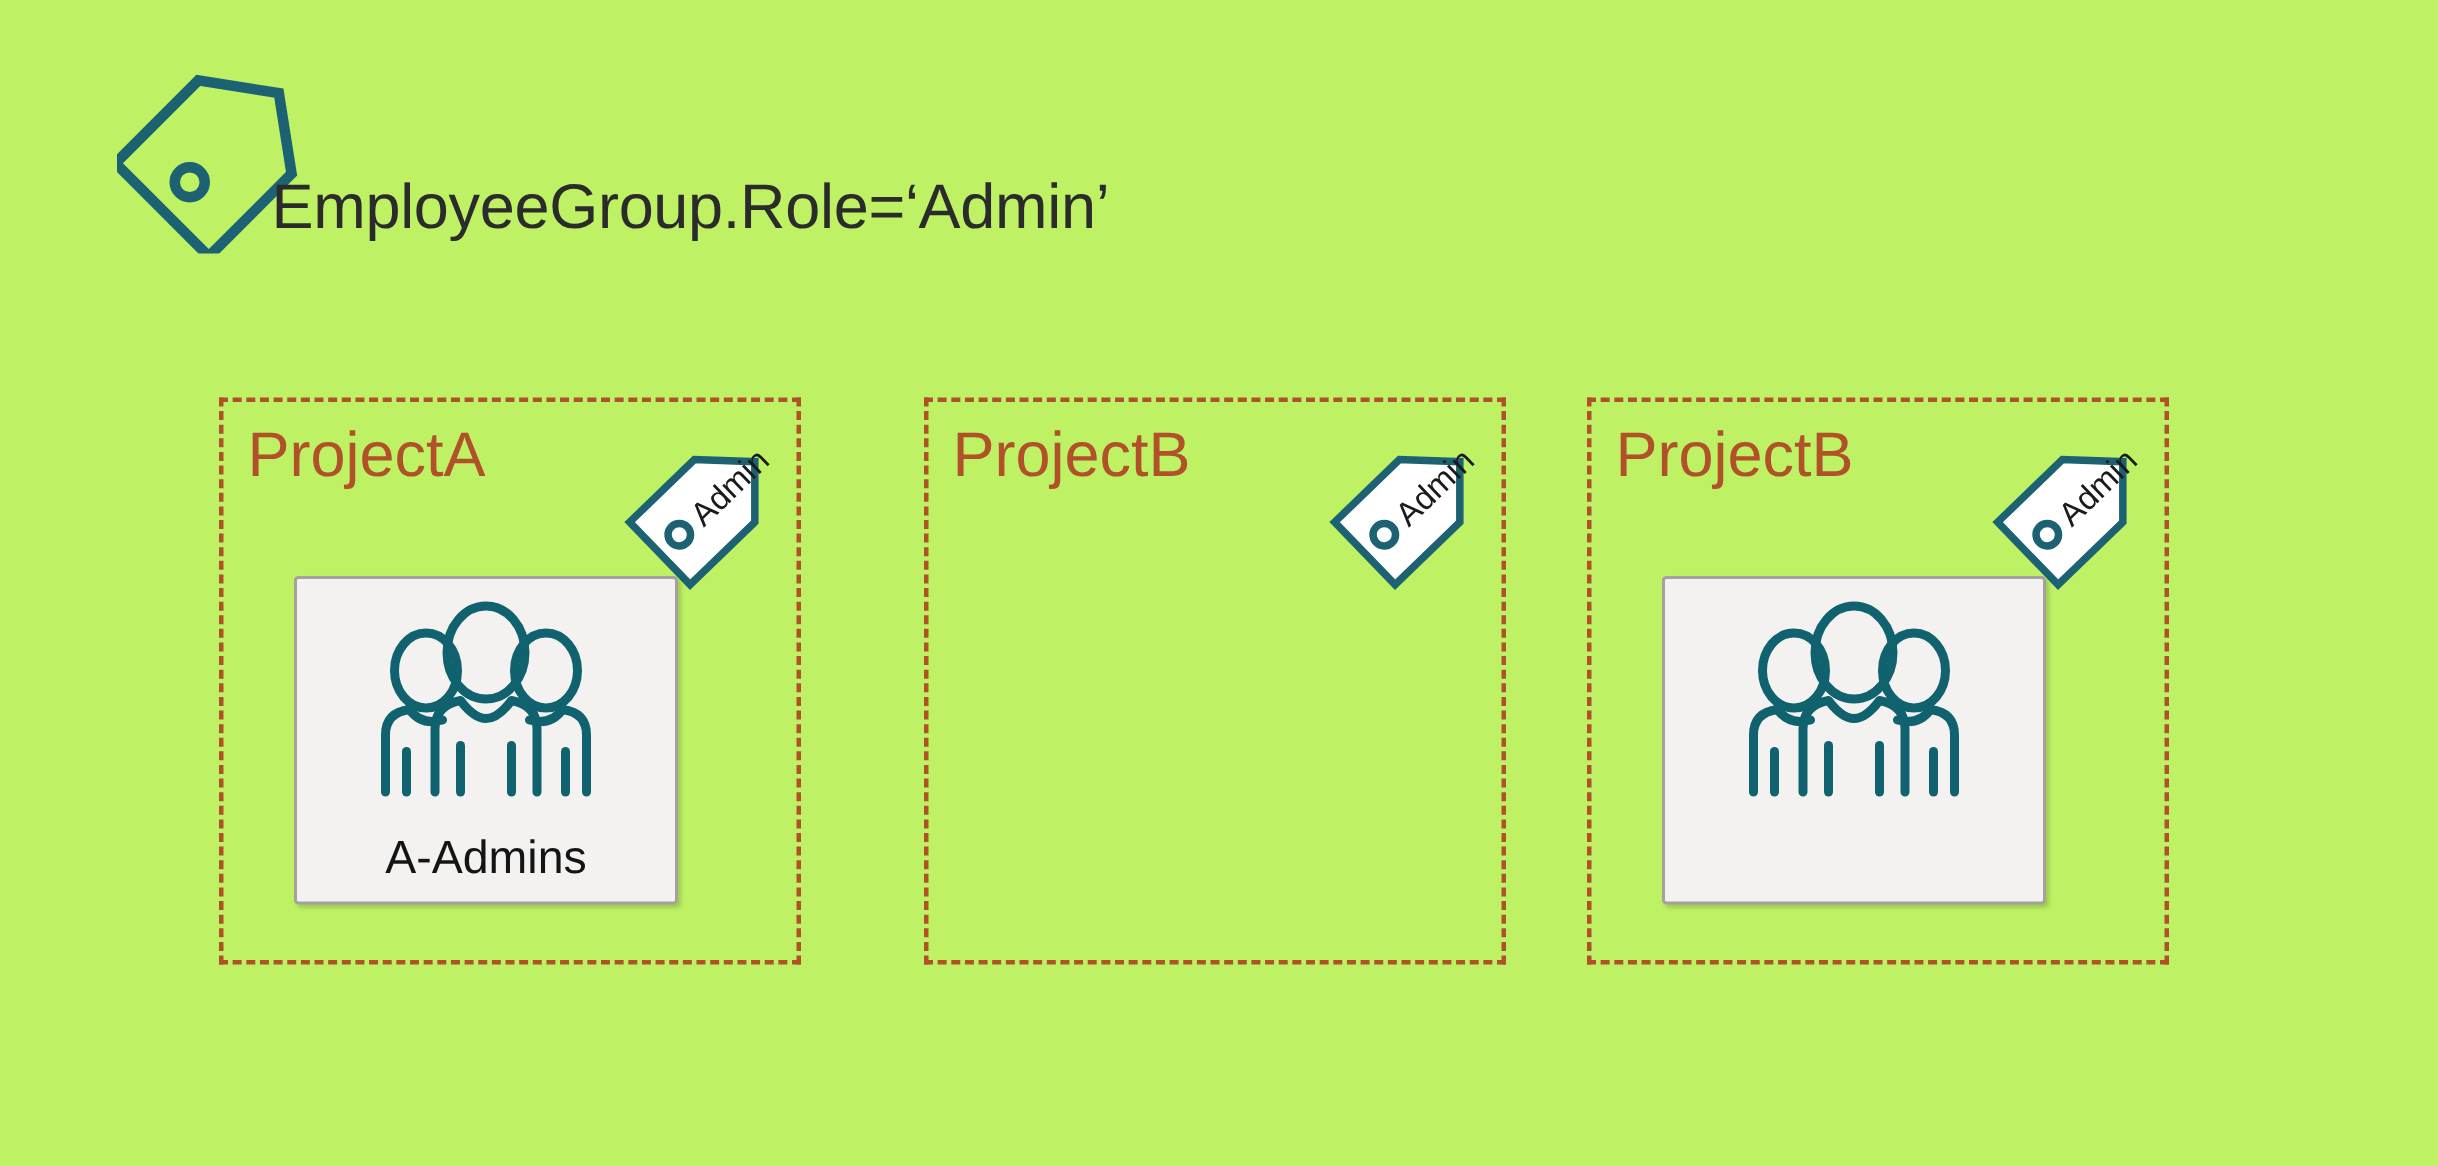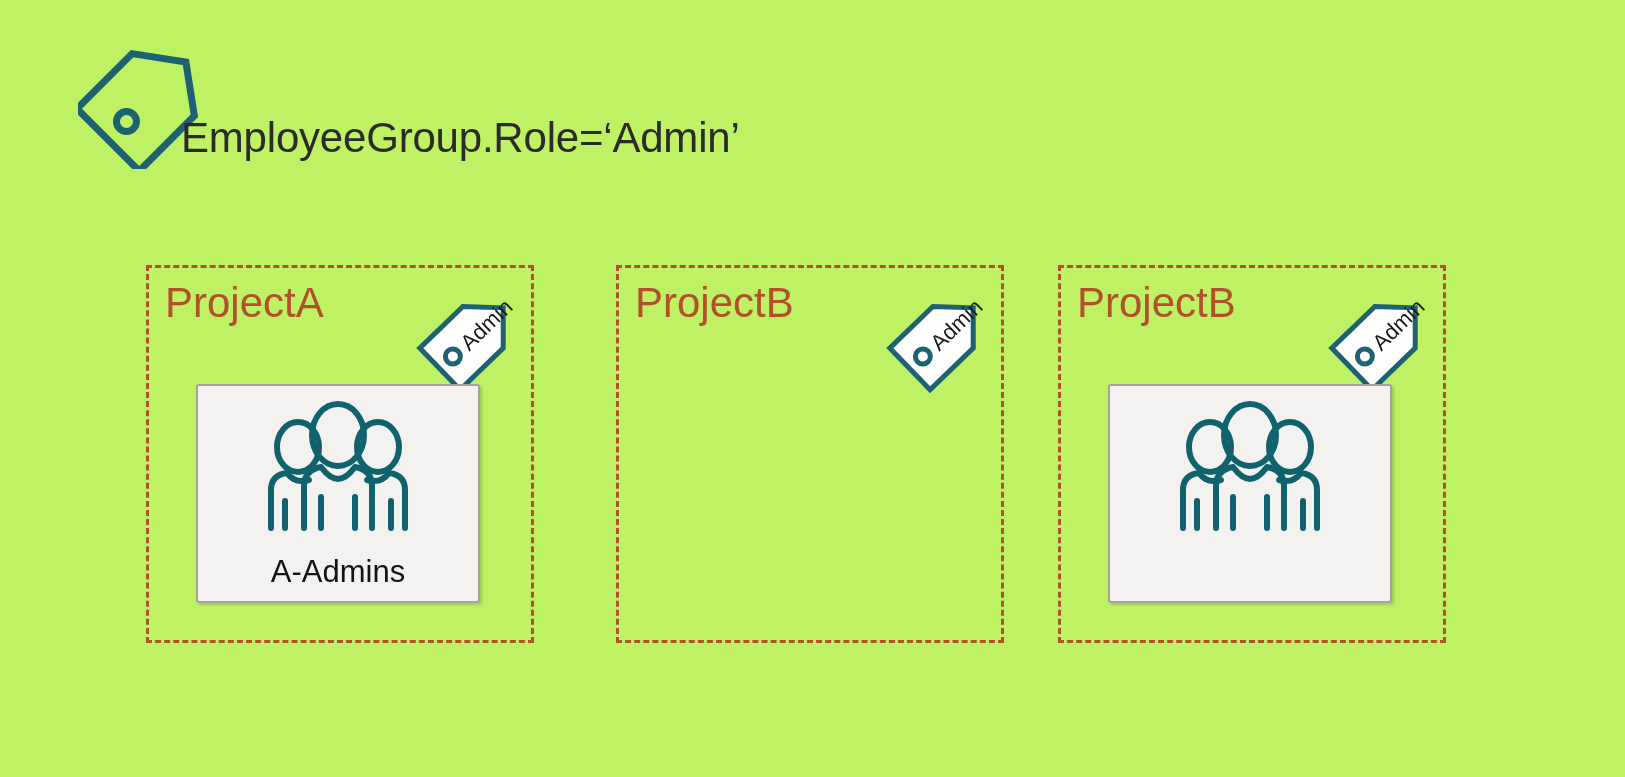--- a/index.html
+++ b/index.html
@@ -61,21 +61,21 @@
     line-height: 1;
     color: #b0512a;
     white-space: nowrap;
   }
 
   
   .group-card {
     position: absolute;
     left: 47px;
     top: 116px;
-    width: 284px;
+    width: 256px;
     height: 219px;
     background: #f3f2f1;
     border: 2px solid #a6a19c;
     border-radius: 3px;
     box-sizing: border-box;
     box-shadow: 2px 2px 3px rgba(0,0,0,0.17);
   }
   .group-icon {
     position: absolute;
     left: 50%;

